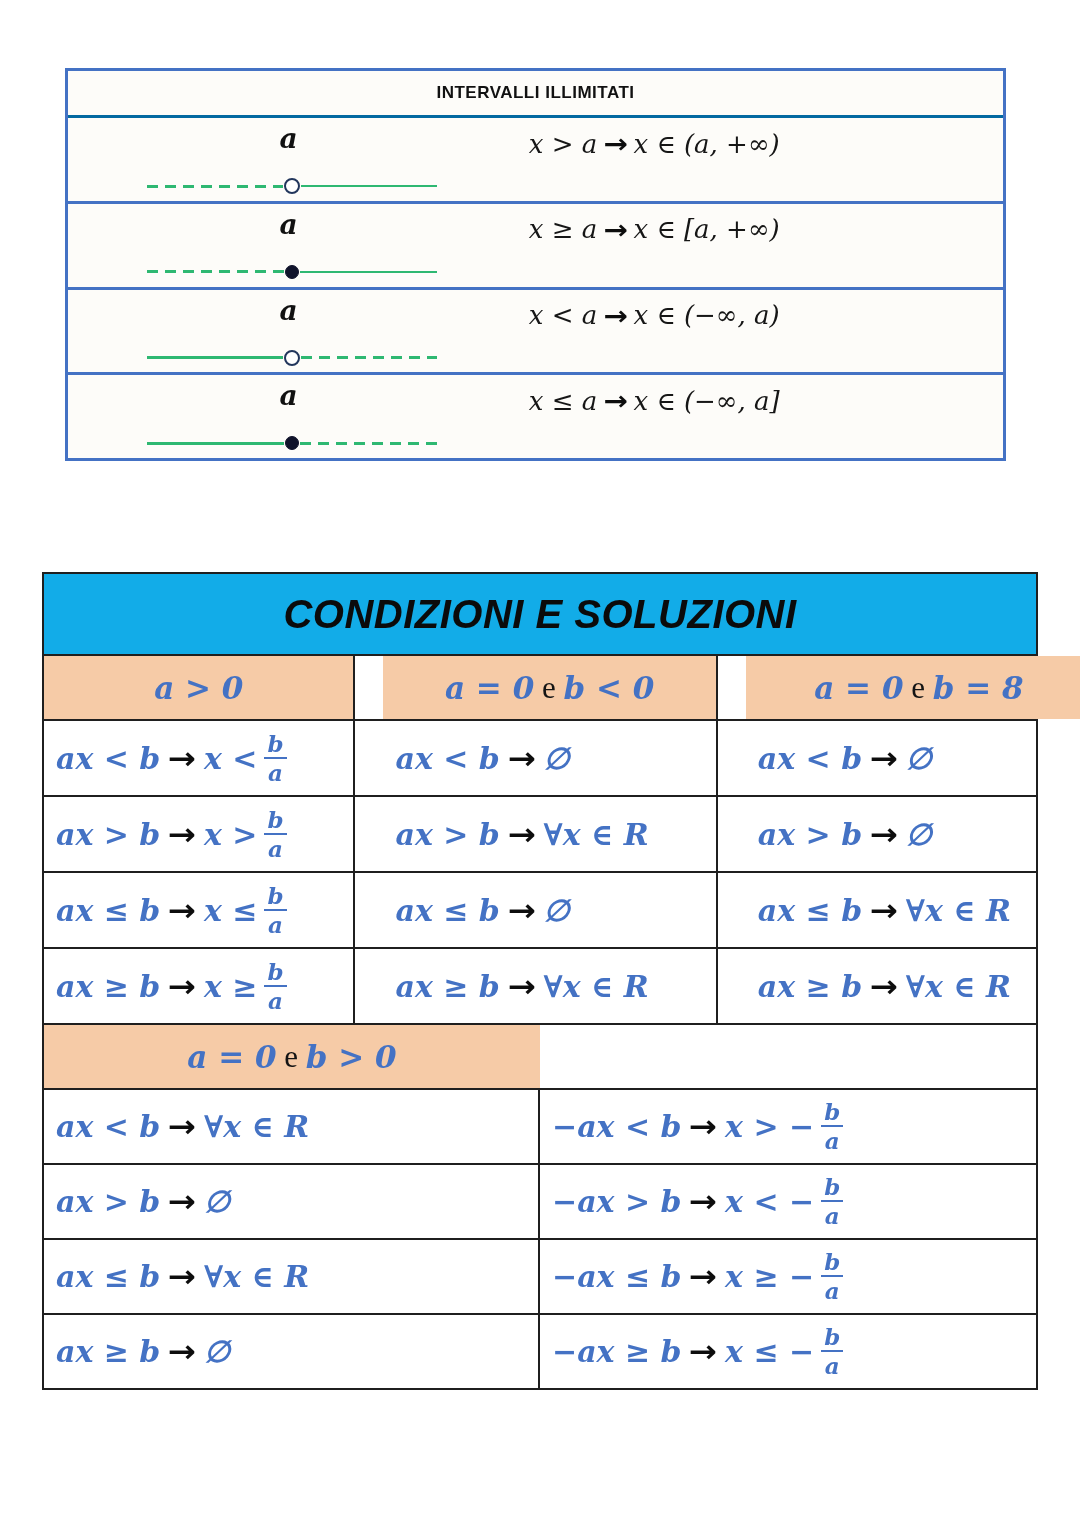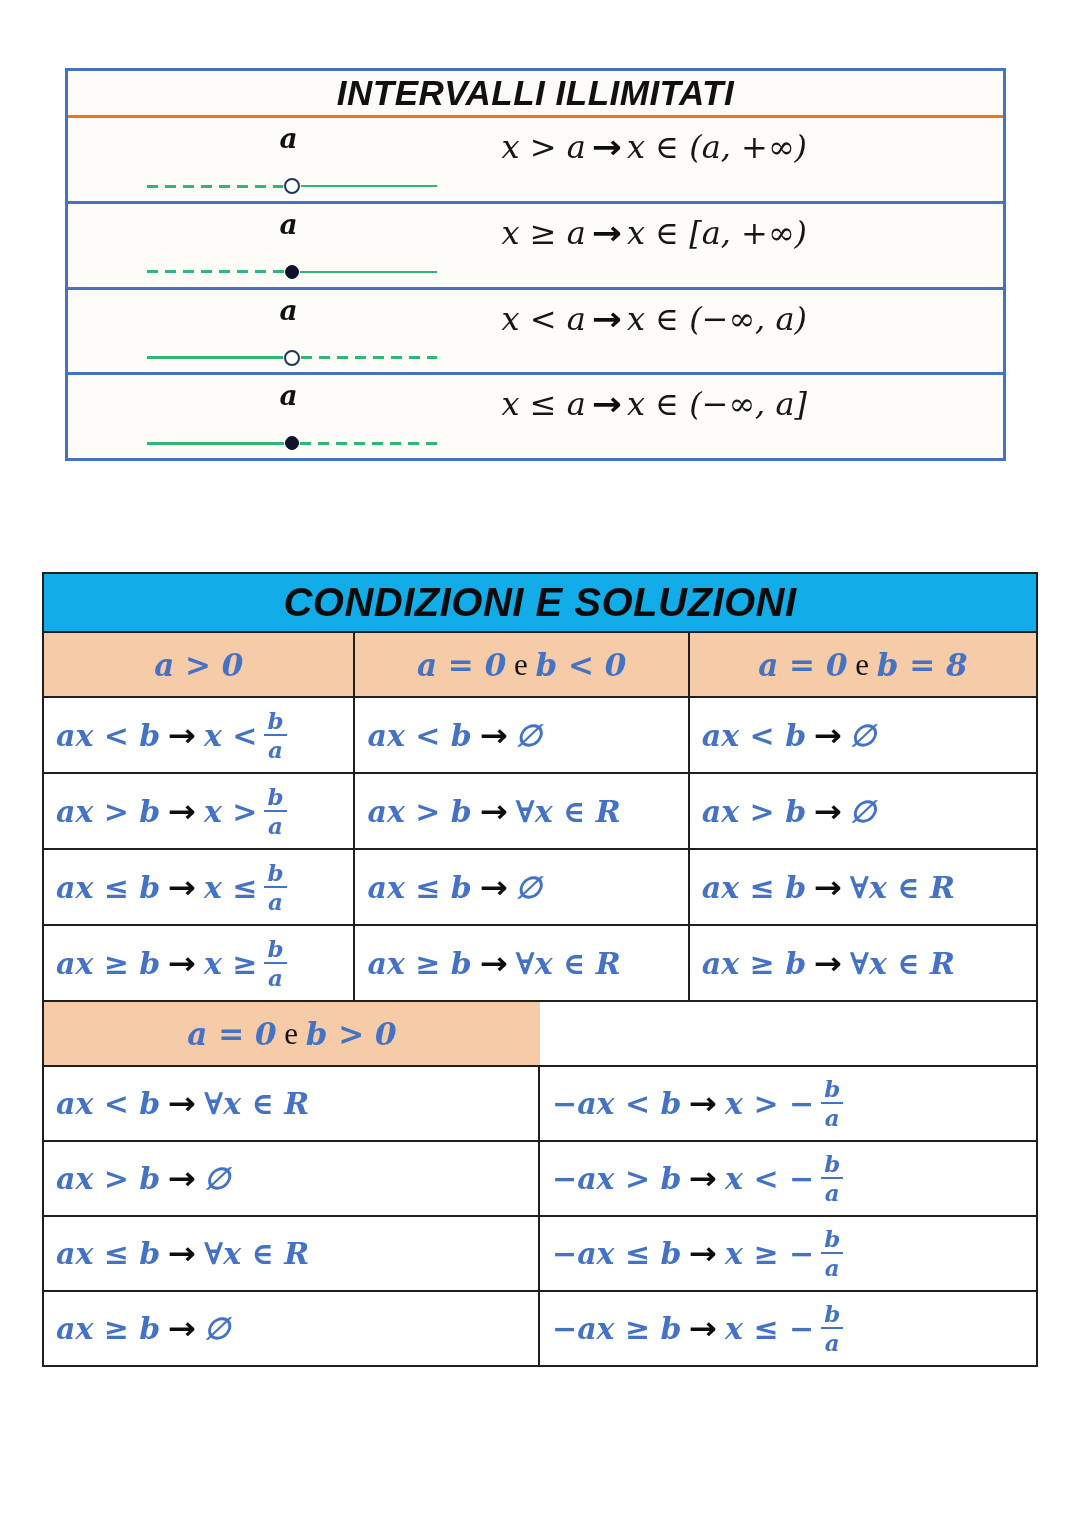--- a/index.html
+++ b/index.html
@@ -8,60 +8,60 @@
     font-family:"DejaVu Serif",serif;
   }
 
   
   .t1{
     position:absolute;left:65px;top:68px;width:941px;height:393px;
     border:3px solid #4472C4;background:#fdfcf9;box-sizing:border-box;
     display:flex;flex-direction:column;
   }
   .t1-title{
-    height:44px;flex:none;border-bottom:3px solid #f97316;
+    height:44px;flex:none;border-bottom:3px solid #0369a1;
     display:flex;align-items:center;justify-content:center;
-    font-family:"Liberation Sans",sans-serif;font-weight:bold;font-style:italic;
-    font-size:35px;color:#111;letter-spacing:0.5px;
+    font-family:"Liberation Sans",sans-serif;font-weight:bold;
+    font-size:17px;color:#111;letter-spacing:0.5px;
   }
   .t1-row{flex:1;position:relative;border-bottom:3px solid #4472C4;}
   .t1-row:last-child{border-bottom:none;}
   .t1-label{
     position:absolute;left:23.6%;top:4px;transform:translateX(-50%);
     font-style:italic;font-weight:bold;font-size:28px;color:#111;
   }
   .t1-formula{
     position:absolute;left:62.7%;top:10px;transform:translateX(-50%);
-    font-style:italic;font-size:32px;color:#161616;
+    font-style:italic;font-size:26px;color:#161616;
     display:flex;align-items:center;white-space:pre;
   }
   .numline{
     position:absolute;left:8.5%;width:31%;top:60px;height:16px;
     display:flex;align-items:center;
   }
   .lseg{flex:1;height:3px;}
   .lseg.solid{background:#2EB872;height:2.5px;}
   .lseg.dashed{background:repeating-linear-gradient(90deg,#2EB872 0 11px,transparent 11px 18px);}
   .pt{width:12px;height:12px;border-radius:50%;flex:none;margin:0 1px;box-sizing:content-box;}
   .pt.open{background:#ffffff;border:2.5px solid #22365C;}
   .pt.filled{background:#10132B;border:1.5px solid #10132B;}
 
   
   .t2{
     position:absolute;left:42px;top:572px;width:996px;
     border:2px solid #1f1f1f;background:#fff;box-sizing:border-box;
   }
   .t2-title{
-    height:57px;background:#12ACE8;
+    height:80px;background:#12ACE8;
     display:flex;align-items:center;justify-content:center;
     font-family:"Liberation Sans",sans-serif;font-weight:bold;font-style:italic;
     font-size:40px;color:#0b0b0b;letter-spacing:0.5px;
   }
   .t2row{display:grid;border-top:2px solid #1f1f1f;}
-  .cols3{grid-template-columns:31.4% 33.7% 34.9%;}
+  .cols3{grid-template-columns:31.4% 33.7% 34.9%;gap:28px;}
   .cols2{grid-template-columns:50% 50%;}
   .t2cell{
     border-right:2px solid #1f1f1f;display:flex;align-items:center;
     overflow:hidden;box-sizing:border-box;
   }
   .t2cell:last-child{border-right:none;}
   .hdr{background:#F6CBA7;height:63px;justify-content:center;font-size:31px;}
   .body3 .t2cell{height:74px;padding-left:12px;font-size:30px;}
   .body2 .t2cell{height:73px;padding-left:12px;font-size:30px;}
   .t2cell.indent{}

